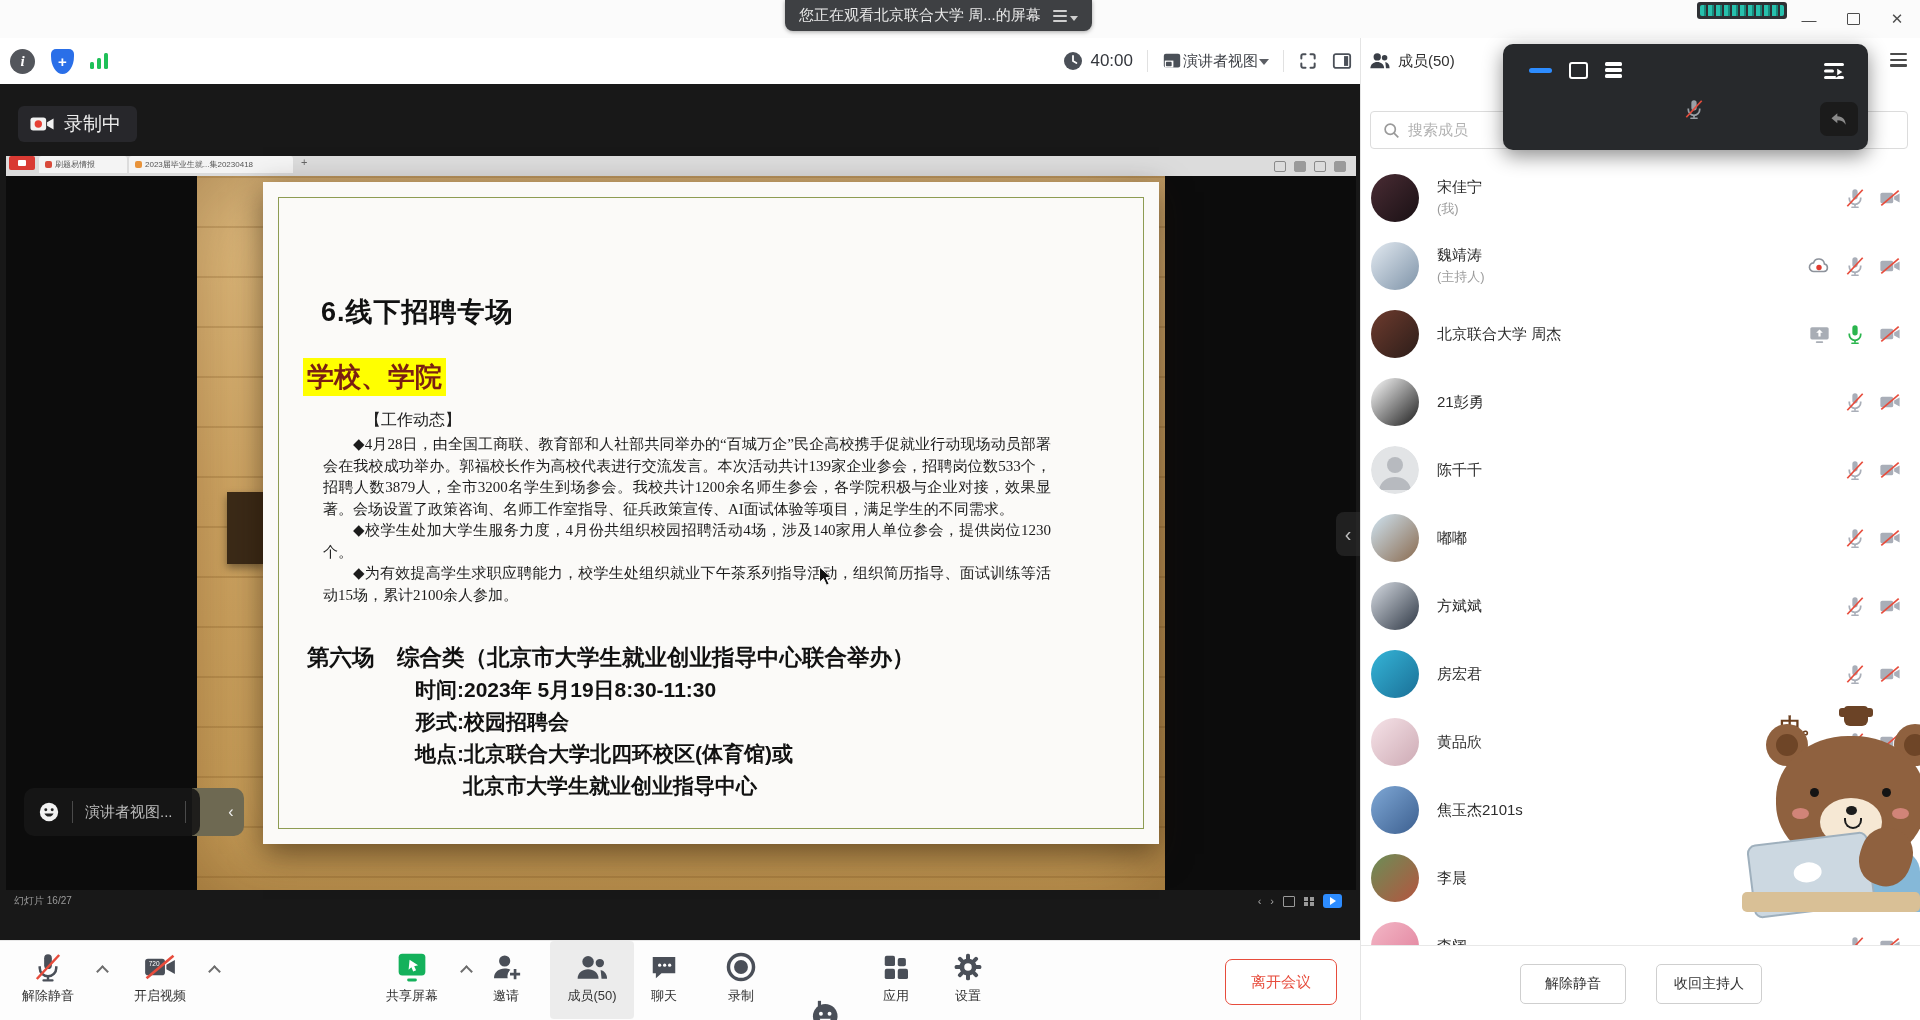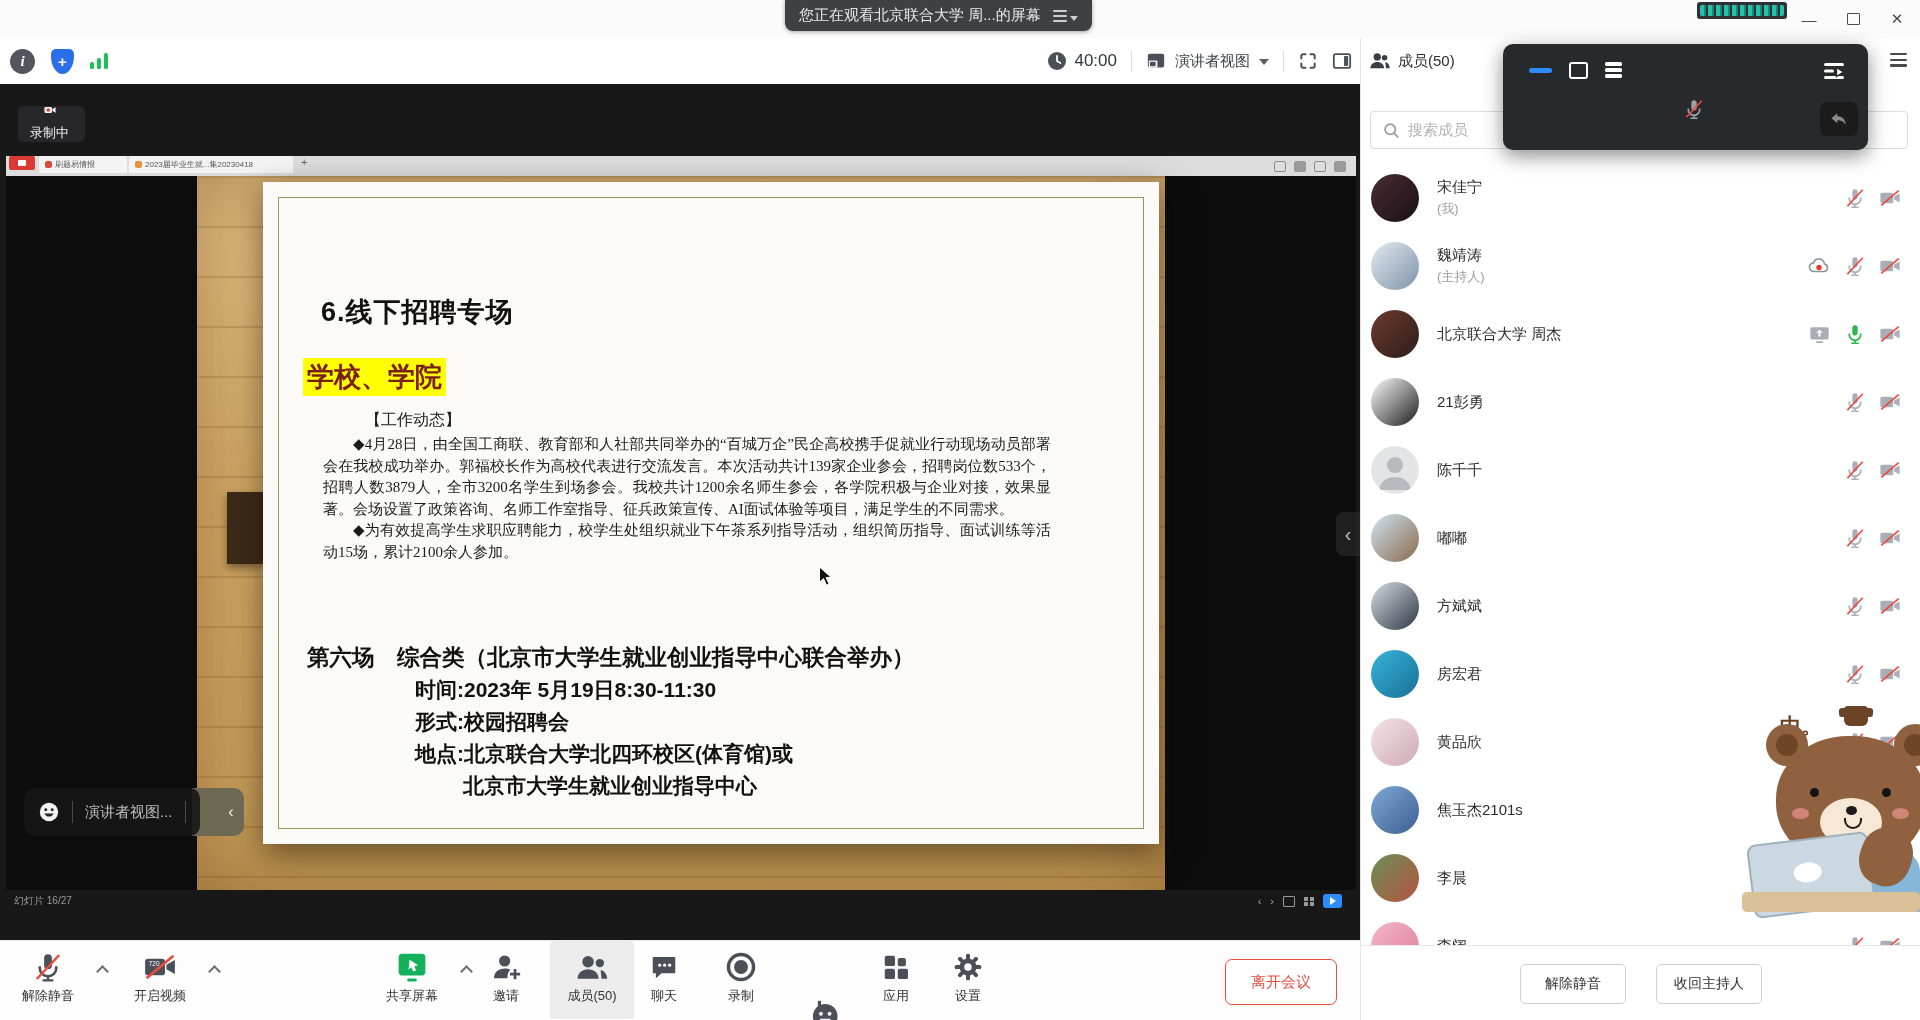--- a/index.html
+++ b/index.html
@@ -32,28 +32,28 @@
   .info-ic{width:25px;height:25px;border-radius:50%;background:#53565c;color:#fff;display:flex;align-items:center;justify-content:center;
     font-family:"Liberation Serif","DejaVu Serif",serif;font-style:italic;font-weight:bold;font-size:15px;cursor:pointer;}
   .shield-ic{width:23px;height:25px;background:#2a6fe8;border-radius:5px 5px 50% 50%/5px 5px 72% 72%;
     display:flex;align-items:center;justify-content:center;color:#fff;font-size:15px;font-weight:bold;cursor:pointer;}
   .signal-ic{display:flex;align-items:flex-end;gap:3px;height:16px;}
   .signal-ic span{display:block;width:4px;background:#1fc058;border-radius:1.5px;}
   .signal-ic .b1{height:7px;}.signal-ic .b2{height:11px;}.signal-ic .b3{height:16px;}
   .tb-right{position:absolute;right:8px;top:0;height:46px;display:flex;align-items:center;gap:14px;color:#3c3f45;}
   .timer{display:flex;align-items:center;gap:7px;font-size:17px;color:#33363c;}
   .vdiv{width:1px;height:22px;background:#e1e1e1;}
-  .viewsel{display:flex;align-items:center;gap:9px;cursor:pointer;font-size:15px;color:#3c3f45;}
+  .viewsel{display:flex;align-items:center;gap:1px;cursor:pointer;font-size:15px;color:#3c3f45;}
   .viewsel .tri{width:0;height:0;border-left:5px solid transparent;border-right:5px solid transparent;border-top:6px solid #5b5e64;margin-top:2px;}
   .icon-btn{display:flex;align-items:center;justify-content:center;cursor:pointer;}
 
   
   .share-area{position:absolute;left:0;top:84px;width:1360px;height:856px;background:#181818;overflow:hidden;}
   .rec-badge{position:absolute;left:18px;top:22px;height:36px;background:#27272b;border-radius:6px;display:flex;align-items:center;
-    gap:10px;padding:0 16px 0 12px;color:#ededed;font-size:13px;flex-direction:column;}
+    gap:10px;padding:0 16px 0 12px;color:#ededed;font-size:19px;}
   .tabstrip{position:absolute;left:6px;top:72px;width:1350px;height:20px;background:#dcdcdc;display:flex;font-size:8px;color:#555;}
   .tab-badge{width:26px;height:14px;background:#d93a33;border-radius:2px;margin:0 4px 0 3px;display:flex;align-items:center;justify-content:center;}
   .tab-badge i{display:block;width:8px;height:6px;background:#fff;border-radius:1px;}
   .btab{height:17px;background:#f4f4f4;border-radius:3px 3px 0 0;display:flex;align-items:center;gap:3px;padding:0 6px;margin-right:2px;
     white-space:nowrap;overflow:hidden;cursor:pointer;}
   .btab .dot{width:7px;height:7px;border-radius:2px;flex:none;}
   .tab-plus{margin-left:6px;font-size:11px;color:#666;cursor:pointer;}
   .tabstrip-icons{margin-left:auto;display:flex;align-items:center;gap:8px;padding-right:10px;}
   .tabstrip-icons span{display:block;width:10px;height:9px;border:1.2px solid #8a8a8a;border-radius:2px;}
   .tabstrip-icons .fill{background:#9a9a9a;border-color:#9a9a9a;}
@@ -282,20 +282,21 @@
       <div class="wood">
         <div class="pillar pl"></div>
         <div class="pillar pr"></div>
         <div class="slide">
           <div class="slide-border"></div>
           <div class="s-title">6.线下招聘专场</div>
           <div class="s-high">学校、学院</div>
           <div class="s-sec">【工作动态】</div>
           <div class="s-paras">
             <p>◆4月28日，由全国工商联、教育部和人社部共同举办的“百城万企”民企高校携手促就业行动现场动员部署会在我校成功举办。郭福校长作为高校代表进行交流发言。本次活动共计139家企业参会，招聘岗位数533个，招聘人数3879人，全市3200名学生到场参会。我校共计1200余名师生参会，各学院积极与企业对接，效果显著。会场设置了政策咨询、名师工作室指导、征兵政策宣传、AI面试体验等项目，满足学生的不同需求。</p>
+            <p>◆校学生处加大学生服务力度，4月份共组织校园招聘活动4场，涉及140家用人单位参会，提供岗位1230个。</p>
             <p>◆为有效提高学生求职应聘能力，校学生处组织就业下午茶系列指导活动，组织简历指导、面试训练等活动15场，累计2100余人参加。</p>
           </div>
           <div class="s-sess">第六场　综合类（北京市大学生就业创业指导中心联合举办）</div>
           <div class="s-line s-l0">时间:2023年 5月19日8:30-11:30</div>
           <div class="s-line s-l1">形式:校园招聘会</div>
           <div class="s-line s-l2">地点:北京联合大学北四环校区(体育馆)或</div>
           <div class="s-line s-l3">北京市大学生就业创业指导中心</div>
         </div>
       </div>
     </div>

